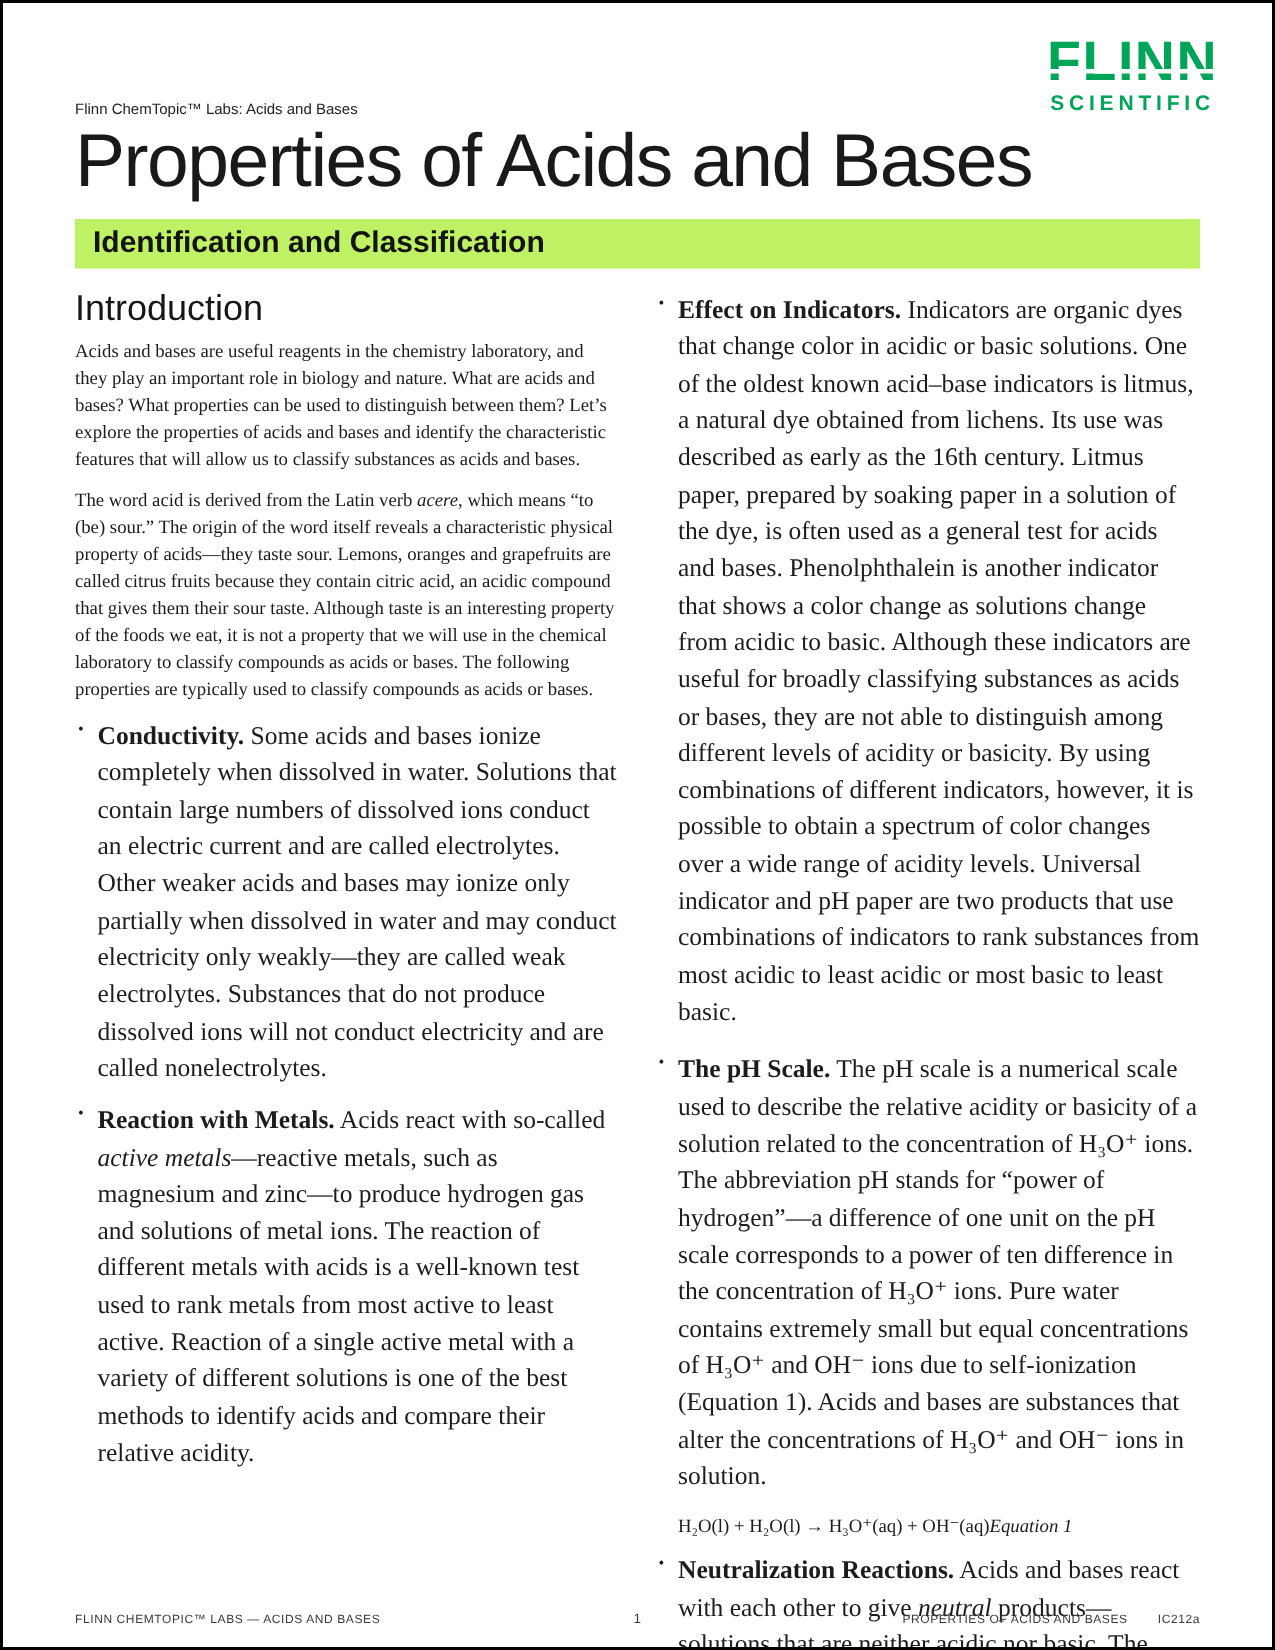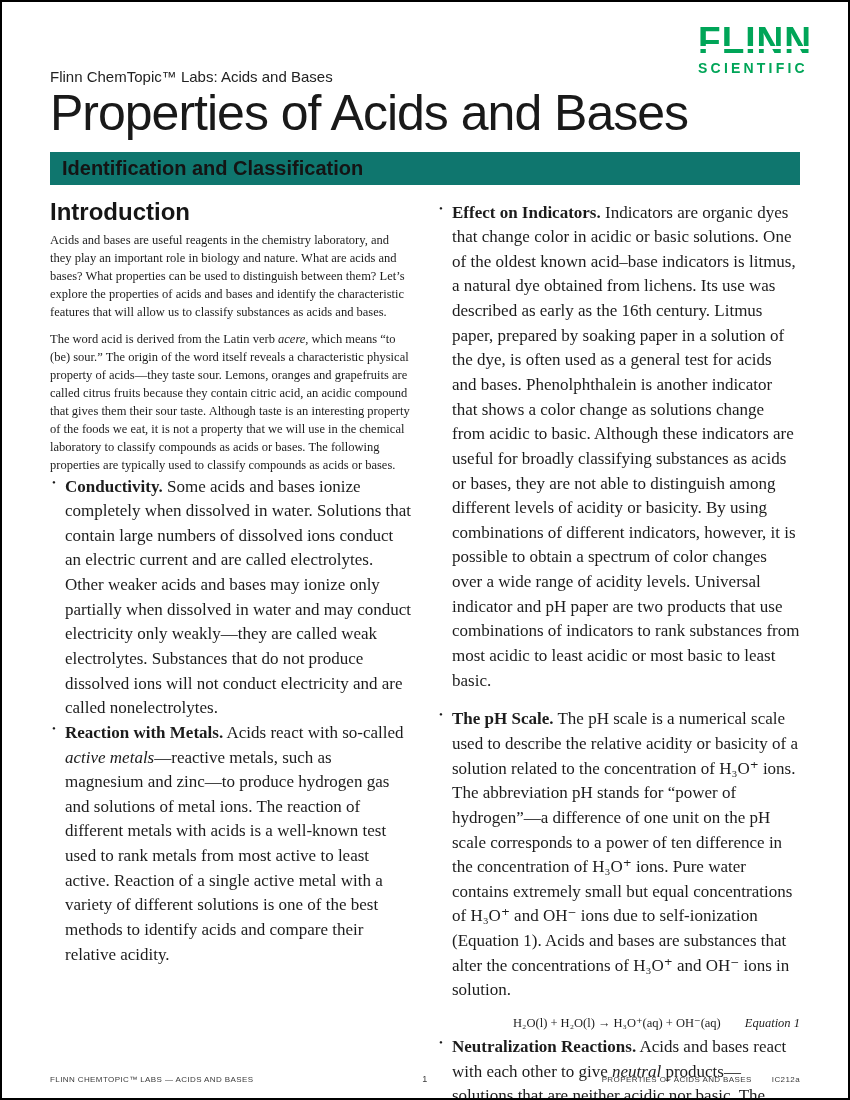--- a/index.html
+++ b/index.html
@@ -12,98 +12,97 @@
     border: 2px solid #000;
     overflow: hidden;
     font-family: "Liberation Serif", "DejaVu Serif", serif;
     color: #1c1c1c;
   }
   .content { padding: 0 48px; }
 
   
   .logo {
     position: absolute; top: 20px; right: 36px;
-    text-align: left;
+    text-align: center;
     color: #00a558;
     font-family: "Liberation Sans", sans-serif;
     line-height: 1;
   }
   .logo-flinn {
     display: inline-block; position: relative;
     font-size: 37px; font-weight: 700; letter-spacing: 1px;
   }
   .logo-flinn::after {
     content: ""; position: absolute; left: 0; right: 0; top: 64%;
     height: 3px; background: #fff;
   }
   .logo-sci {
     margin-top: 2px;
     font-size: 14px; font-weight: 700; letter-spacing: 3.2px;
   }
   .kicker {
     padding-top: 66px;
     font-family: "Liberation Sans", sans-serif;
-    font-size: 15px; color: #222;
+    font-size: 10px; color: #222;
   }
   .title {
     margin: 2px 0 12px;
     font-family: "Liberation Sans", sans-serif;
     font-size: 50px; font-weight: 400; letter-spacing: -1px;
     color: #191919; line-height: 1.05;
   }
   .banner {
     height: 33px; line-height: 33px;
-    background: #0f766e;
+    background: #bef264;
     padding-left: 12px;
     font-family: "Liberation Sans", sans-serif;
     font-size: 20px; font-weight: 700; color: #141414;
   }
 
   
   .cols { display: flex; gap: 24px; margin-top: 12px; }
   .col { flex: 1; min-width: 0; }
   h2 {
     margin: 18px 0 6px;
     font-family: "Liberation Sans", sans-serif;
     font-size: 24px; font-weight: 400; color: #161616;
     line-height: 1.1;
   }
-  h2.first { margin-top: 2px; font-weight: bold; }
+  h2.first { margin-top: 2px; }
   p.body {
     margin: 4px 0 0;
     font-size: 12.5px; line-height: 1.45; color: #1c1c1c;
   }
   .it { font-style: italic; }
   .lead { font-weight: 700; }
 
   
   .concepts { display: flex; margin-top: 4px; }
   .concepts ul { list-style: none; margin: 0; padding: 0; }
   .concepts ul:first-child { width: 152px; }
   .concepts li {
     position: relative; padding-left: 14px; margin: 3px 0 9px;
     font-size: 12.5px; line-height: 1.3;
   }
   .concepts li::before {
     content: "\2022"; position: absolute; left: 1px; top: 0; font-size: 11px;
   }
 
   
-  .bullet { position: relative; padding-left: 15px; }
+  .bullet { position: relative; padding-left: 15px; margin-top: 10px; }
   .bullet::before {
     content: "\2022"; position: absolute; left: 2px; top: 1px; font-size: 11px;
   }
   .bullet p { margin: 0; font-size: 17px; line-height: 1.45; }
 
   
   .equation {
-    display: flex; justify-content: flex-end; align-items: baseline;
+    display: flex; justify-content: flex-start; align-items: baseline;
     padding-left: 15px; margin: 12px 0 4px;
     font-size: 12.5px;
-    gap: 24px;
   }
   .eq-label { font-style: italic; }
 
   
   .footer {
     position: absolute; bottom: 14px; left: 48px; right: 48px;
     display: grid; grid-template-columns: 1fr auto 1fr; align-items: baseline;
     font-family: "Liberation Sans", sans-serif;
     font-size: 8px; letter-spacing: 0.4px; color: #3a3a3a;
   }

